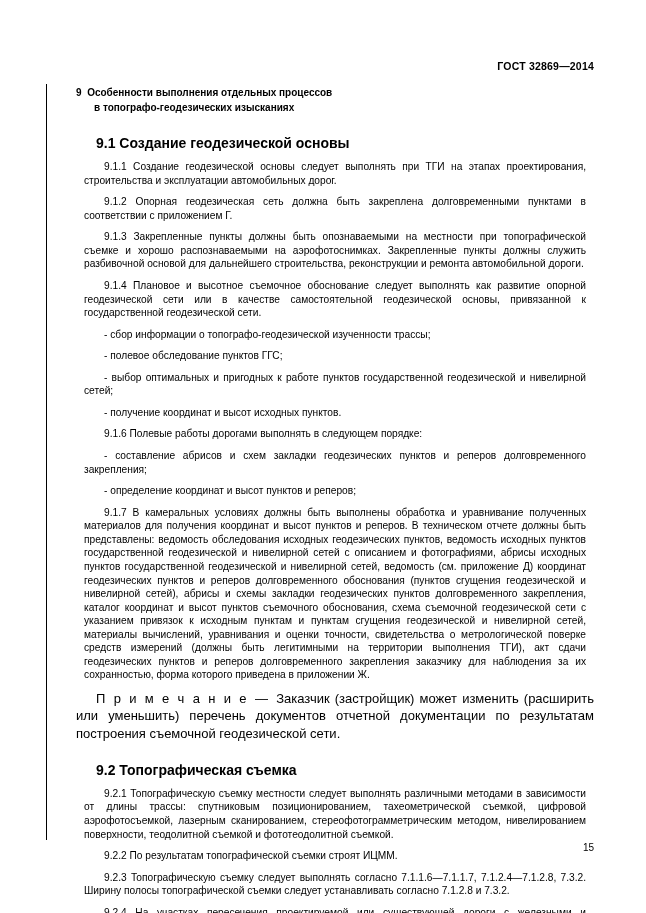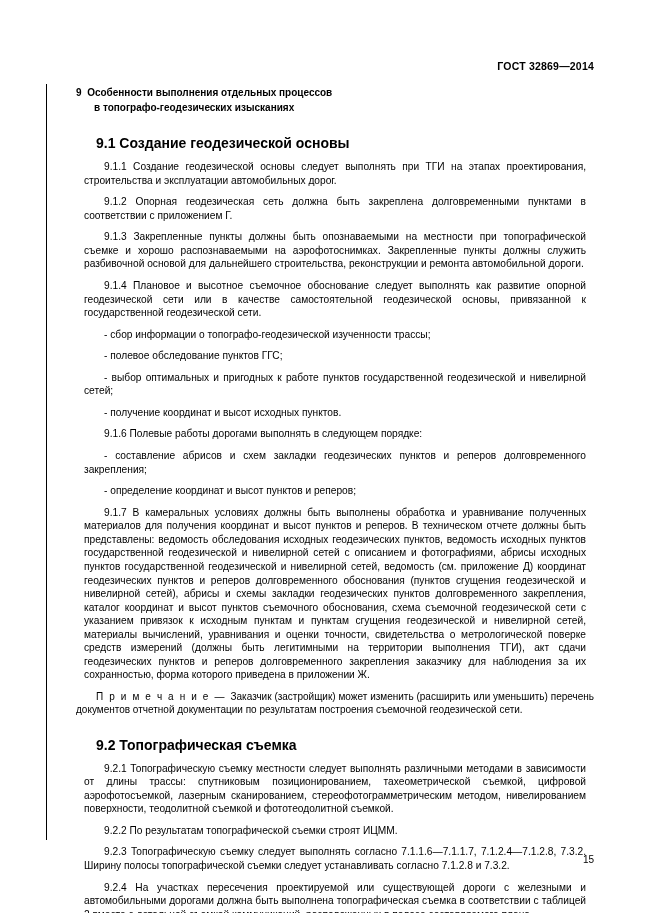--- a/index.html
+++ b/index.html
@@ -53,33 +53,33 @@
     font-size: 10.2px;
     line-height: 1.33;
     margin: 8px;
     text-align: justify;
     text-justify: inter-word;
   }
   p.ind {
     text-indent: 20px;
   }
   p.note {
-    font-size: 10px;
+    font-size: 13px;
     text-indent: 20px;
     line-height: 1.33;
     margin: 0;
     text-align: justify;
   }
   .sp-note {
     letter-spacing: 1.6px;
   }
   .pagenum {
     position: absolute;
     right: 52px;
-    bottom: 48px;
+    bottom: 60px;
     font-size: 10px;
   }
   .vline {
     position: absolute;
     left: 46px;
     top: 84px;
     width: 1px;
     height: 756px;
     background: #000000;
   }

